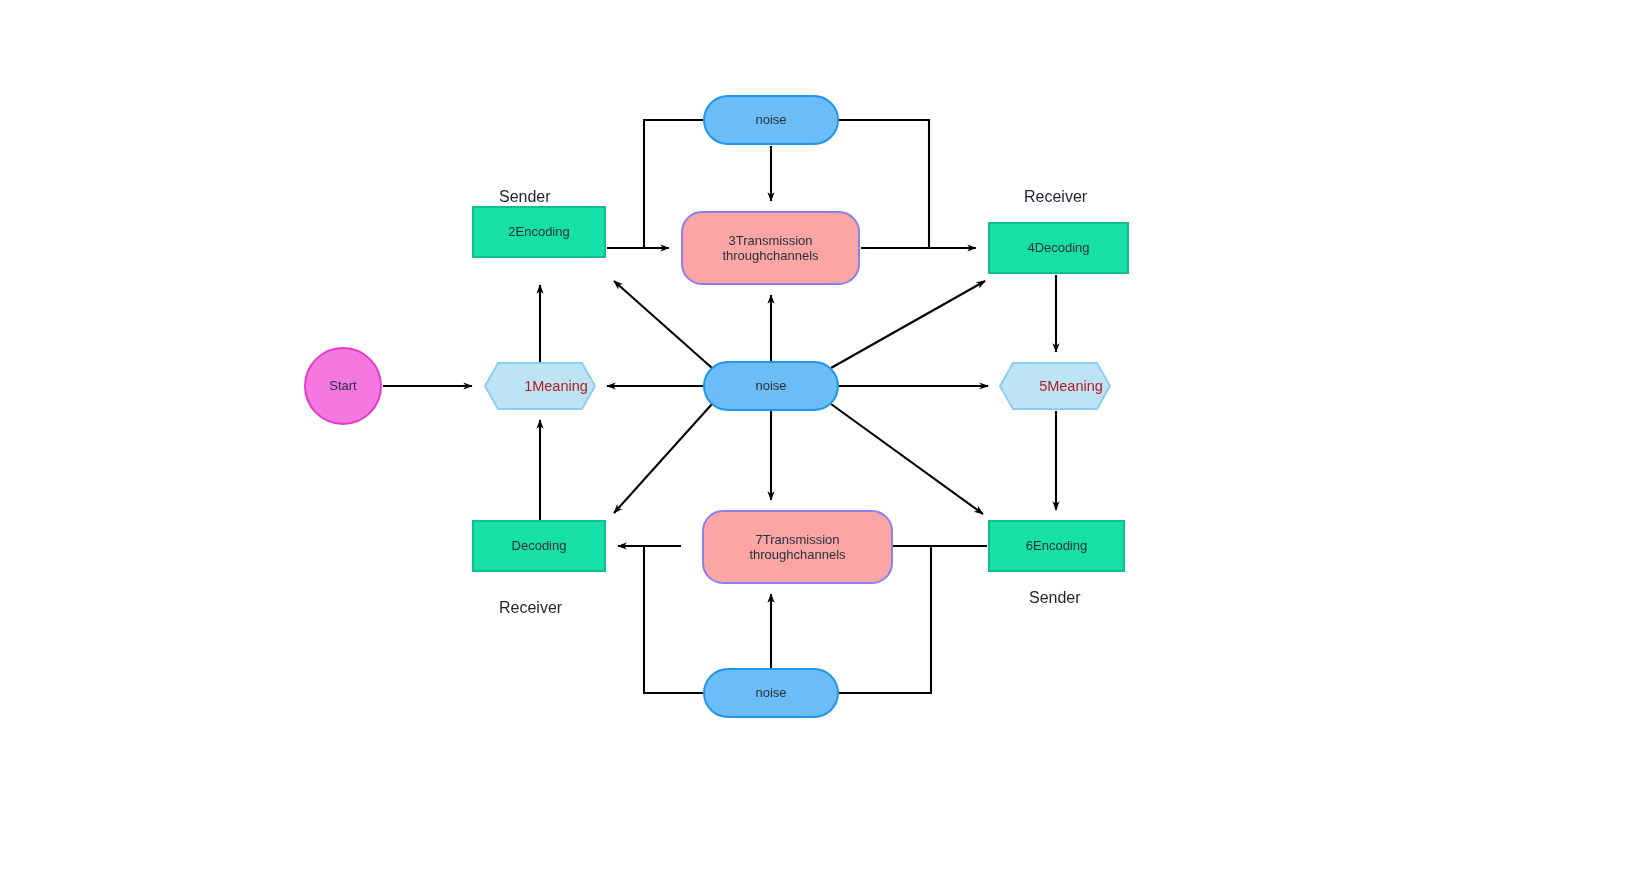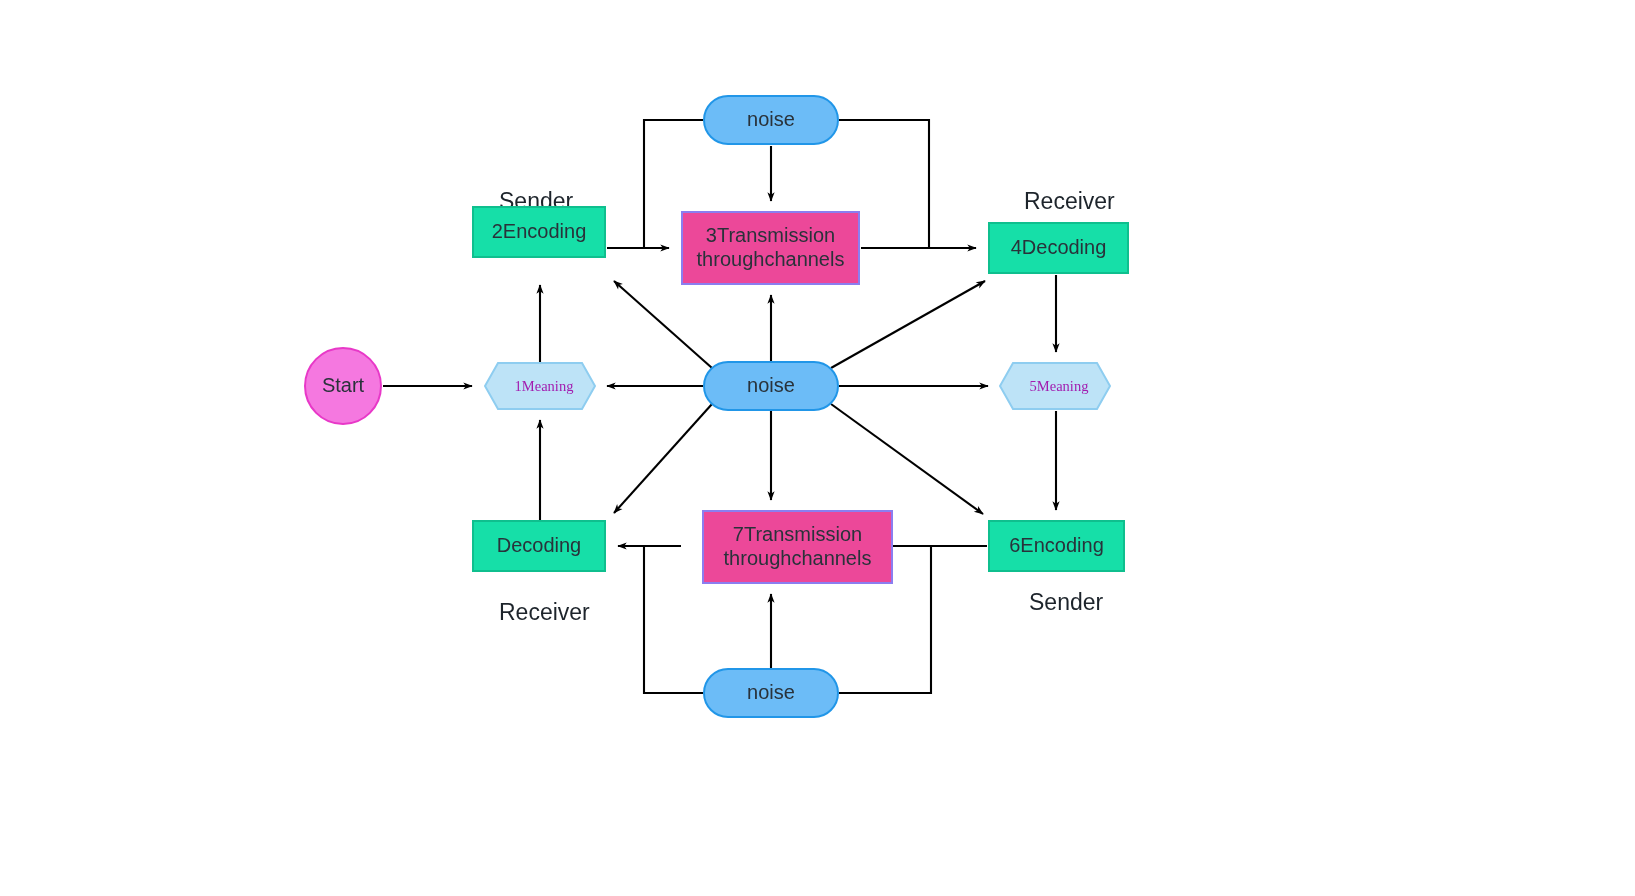--- a/index.html
+++ b/index.html
@@ -1,30 +1,30 @@
 <!DOCTYPE html>
 <html><head>
 <meta charset="utf-8">
 <style>
   html,body{margin:0;padding:0;background:#ffffff;}
   body{font-family:"Liberation Sans",sans-serif;}
   #stage{position:relative;width:1635px;height:896px;background:#ffffff;overflow:hidden;}
   #wires{position:absolute;left:0;top:0;width:1635px;height:896px;}
   .node{position:absolute;display:flex;align-items:center;justify-content:center;text-align:center;
-        color:#29323a;font-size:20px;line-height:1.18;box-sizing:border-box;}
+        color:#29323a;font-size:13px;line-height:1.18;box-sizing:border-box;}
   .rect{border-width:2px;border-style:solid;}
   .green{background:#16dfa8;border-color:#0fbf8e;}
-  .purple{background:#ec4899;border-color:#8b7ef0;}
+  .purple{background:#fca5a5;border-color:#8b7ef0;border-radius:21px;}
   .stadium{background:#6cbcf7;border:2px solid #2196e8;border-radius:999px;}
   .circle{background:#f578e0;border:2px solid #e838c8;border-radius:50%;}
   .hexwrap{position:absolute;}
   .hexwrap svg{position:absolute;left:0;top:0;}
-  .hexlabel{position:absolute;left:4px;top:0;width:100%;height:100%;display:flex;
-            align-items:center;justify-content:center;color:#a21caf;font-size:14.5px;font-family:Liberation Serif, serif;}
-  .caption{position:absolute;color:#1d242b;font-size:23px;white-space:nowrap;}
+  .hexlabel{position:absolute;left:16px;top:0;width:100%;height:100%;display:flex;
+            align-items:center;justify-content:center;color:#b91c1c;font-size:14.5px;}
+  .caption{position:absolute;color:#1d242b;font-size:16px;white-space:nowrap;}
   .two-line{white-space:pre-line;}
 </style>
 </head>
 <body>
 
 <div id="stage">
 
   <svg id="wires" viewBox="0 0 1635 896">
     <defs>
       <marker id="ah" markerWidth="11" markerHeight="11" refX="9.2" refY="4.2" orient="auto" markerUnits="userSpaceOnUse">

